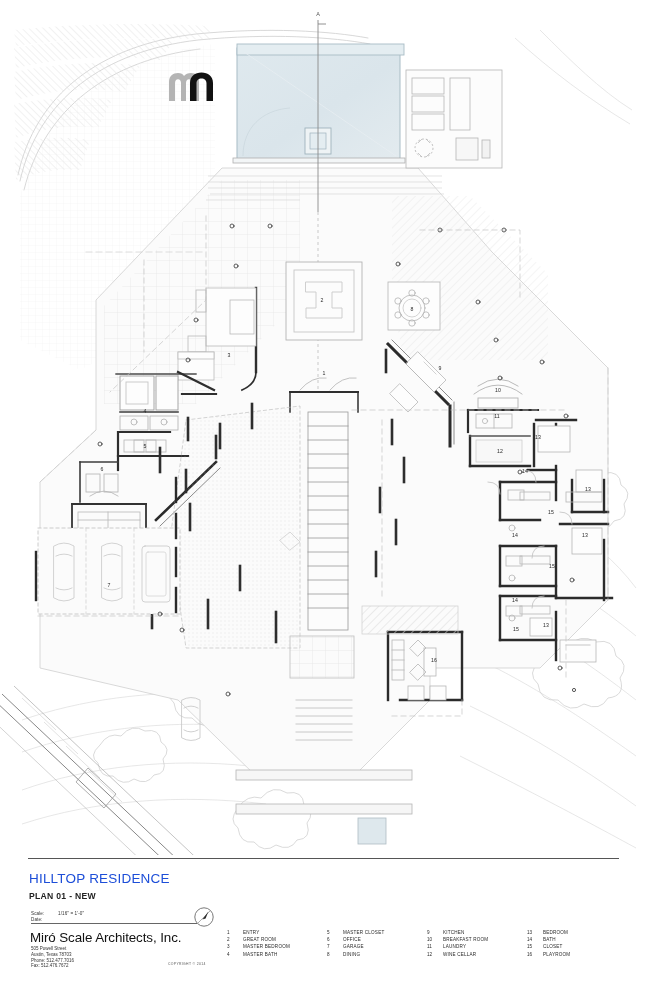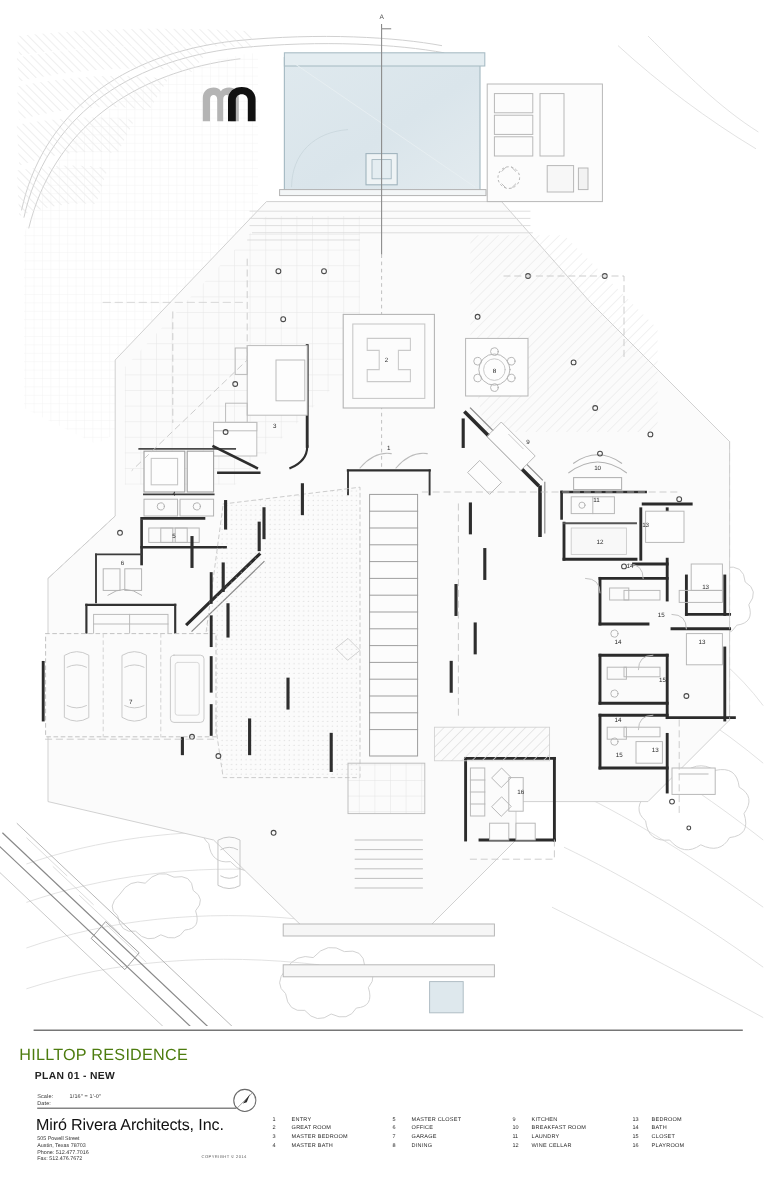--- a/index.html
+++ b/index.html
@@ -48,25 +48,25 @@
   
   #titleblock {
     position: absolute;
     left: 0;
     top: 858px;
     width: 647px;
     height: 142px;
   }
   #project-title {
     position: absolute;
-    left: 16px;
+    left: 29px;
     top: 13px;
     font-size: 13.5px;
     letter-spacing: .2px;
-    color: #4d7c0f;
+    color: #1d4ed8;
     white-space: nowrap;
   }
   #plan-subtitle {
     position: absolute;
     left: 29px;
     top: 33px;
     font-size: 8.6px;
     letter-spacing: .3px;
     color: #222;
     white-space: nowrap;
@@ -647,21 +647,21 @@
 
     <div id="project-title">HILLTOP RESIDENCE</div>
     <div id="plan-subtitle">PLAN 01 - NEW</div>
 
     <div class="meta-row" id="scale-label">Scale:</div>
     <div class="meta-row" id="scale-value">1/16" = 1'-0"</div>
     <div class="meta-row" id="date-label">Date:</div>
 
     <div id="rule-2"></div>
 
-    <div id="firm-name">Miró Rivera Architects, Inc.</div>
+    <div id="firm-name">Miró Scale Architects, Inc.</div>
 
     <div id="firm-address">
       <div>505 Powell Street</div>
       <div>Austin, Texas 78703</div>
       <div>Phone: 512.477.7016</div>
       <div>Fax: 512.476.7672</div>
     </div>
 
     <div id="copyright">COPYRIGHT  ©  2014</div>
   </div>

